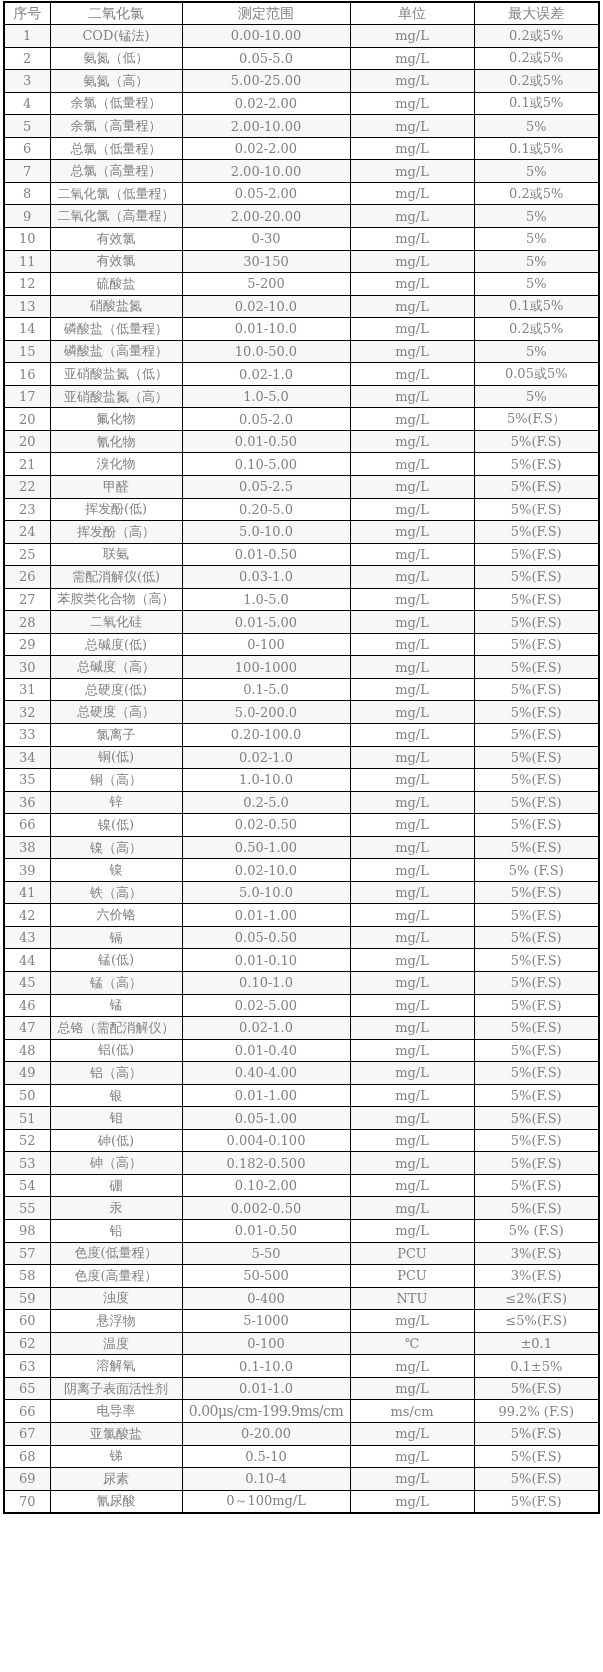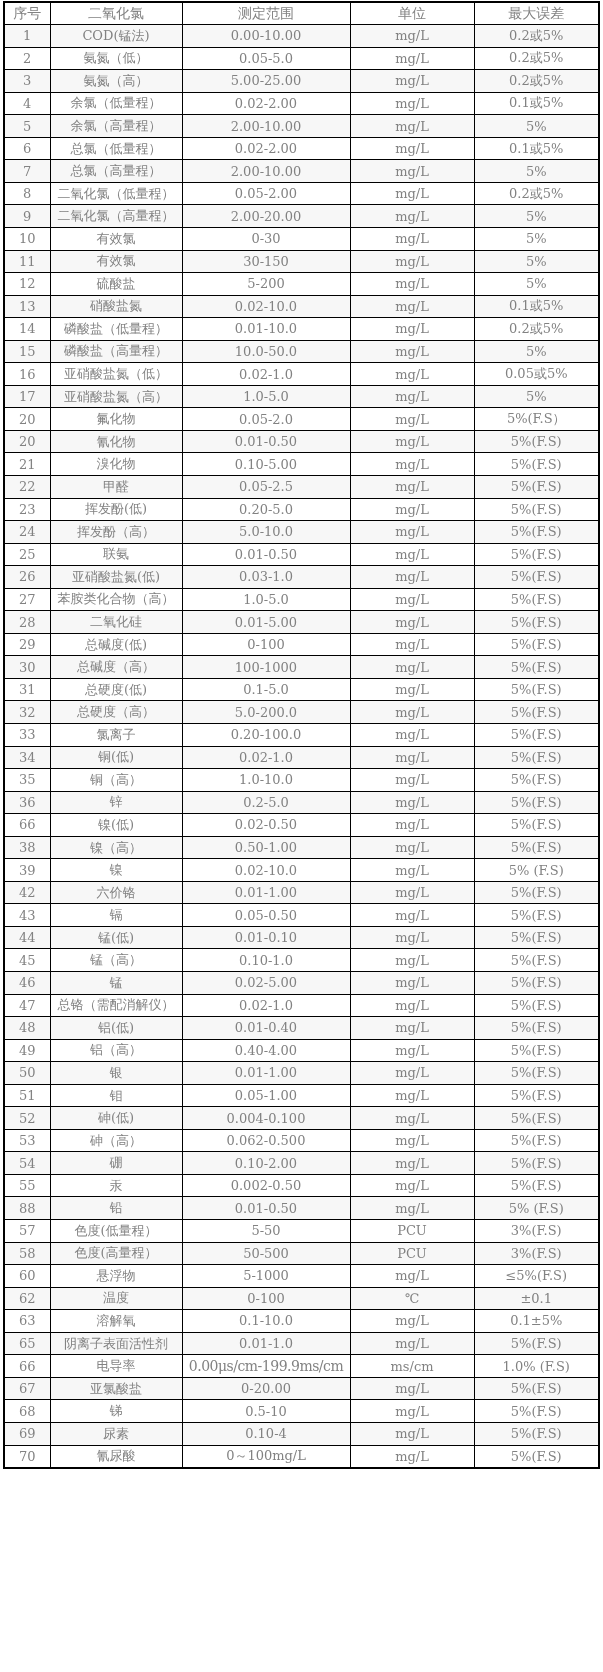--- a/index.html
+++ b/index.html
@@ -242,21 +242,21 @@
         </tr>
         <tr>
           <td>25</td>
           <td>联氨</td>
           <td>0.01-0.50</td>
           <td>mg/L</td>
           <td>5%(F.S)</td>
         </tr>
         <tr>
           <td>26</td>
-          <td>亚硝酸盐氮(低)</td>
+          <td>需配消解仪(低)</td>
           <td>0.03-1.0</td>
           <td>mg/L</td>
           <td>5%(F.S)</td>
         </tr>
         <tr>
           <td>27</td>
           <td>苯胺类化合物（高）</td>
           <td>1.0-5.0</td>
           <td>mg/L</td>
           <td>5%(F.S)</td>
@@ -339,20 +339,27 @@
           <td>5%(F.S)</td>
         </tr>
         <tr>
           <td>39</td>
           <td>镍</td>
           <td>0.02-10.0</td>
           <td>mg/L</td>
           <td>5% (F.S)</td>
         </tr>
         <tr>
+          <td>41</td>
+          <td>铁（高）</td>
+          <td>5.0-10.0</td>
+          <td>mg/L</td>
+          <td>5%(F.S)</td>
+        </tr>
+        <tr>
           <td>42</td>
           <td>六价铬</td>
           <td>0.01-1.00</td>
           <td>mg/L</td>
           <td>5%(F.S)</td>
         </tr>
         <tr>
           <td>43</td>
           <td>镉</td>
           <td>0.05-0.50</td>
@@ -418,60 +425,67 @@
         <tr>
           <td>52</td>
           <td>砷(低)</td>
           <td>0.004-0.100</td>
           <td>mg/L</td>
           <td>5%(F.S)</td>
         </tr>
         <tr>
           <td>53</td>
           <td>砷（高）</td>
-          <td>0.062-0.500</td>
+          <td>0.182-0.500</td>
           <td>mg/L</td>
           <td>5%(F.S)</td>
         </tr>
         <tr>
           <td>54</td>
           <td>硼</td>
           <td>0.10-2.00</td>
           <td>mg/L</td>
           <td>5%(F.S)</td>
         </tr>
         <tr>
           <td>55</td>
           <td>汞</td>
           <td>0.002-0.50</td>
           <td>mg/L</td>
           <td>5%(F.S)</td>
         </tr>
         <tr>
-          <td>88</td>
+          <td>98</td>
           <td>铅</td>
           <td>0.01-0.50</td>
           <td>mg/L</td>
           <td>5% (F.S)</td>
         </tr>
         <tr>
           <td>57</td>
           <td>色度(低量程）</td>
           <td>5-50</td>
           <td>PCU</td>
           <td>3%(F.S)</td>
         </tr>
         <tr>
           <td>58</td>
           <td>色度(高量程）</td>
           <td>50-500</td>
           <td>PCU</td>
           <td>3%(F.S)</td>
         </tr>
         <tr>
+          <td>59</td>
+          <td>浊度</td>
+          <td>0-400</td>
+          <td>NTU</td>
+          <td>≤2%(F.S)</td>
+        </tr>
+        <tr>
           <td>60</td>
           <td>悬浮物</td>
           <td>5-1000</td>
           <td>mg/L</td>
           <td>≤5%(F.S)</td>
         </tr>
         <tr>
           <td>62</td>
           <td>温度</td>
           <td>0-100</td>
@@ -490,21 +504,21 @@
           <td>阴离子表面活性剂</td>
           <td>0.01-1.0</td>
           <td>mg/L</td>
           <td>5%(F.S)</td>
         </tr>
         <tr>
           <td>66</td>
           <td>电导率</td>
           <td class="small">0.00μs/cm-199.9ms/cm</td>
           <td>ms/cm</td>
-          <td>1.0% (F.S)</td>
+          <td>99.2% (F.S)</td>
         </tr>
         <tr>
           <td>67</td>
           <td>亚氯酸盐</td>
           <td>0-20.00</td>
           <td>mg/L</td>
           <td>5%(F.S)</td>
         </tr>
         <tr>
           <td>68</td>

